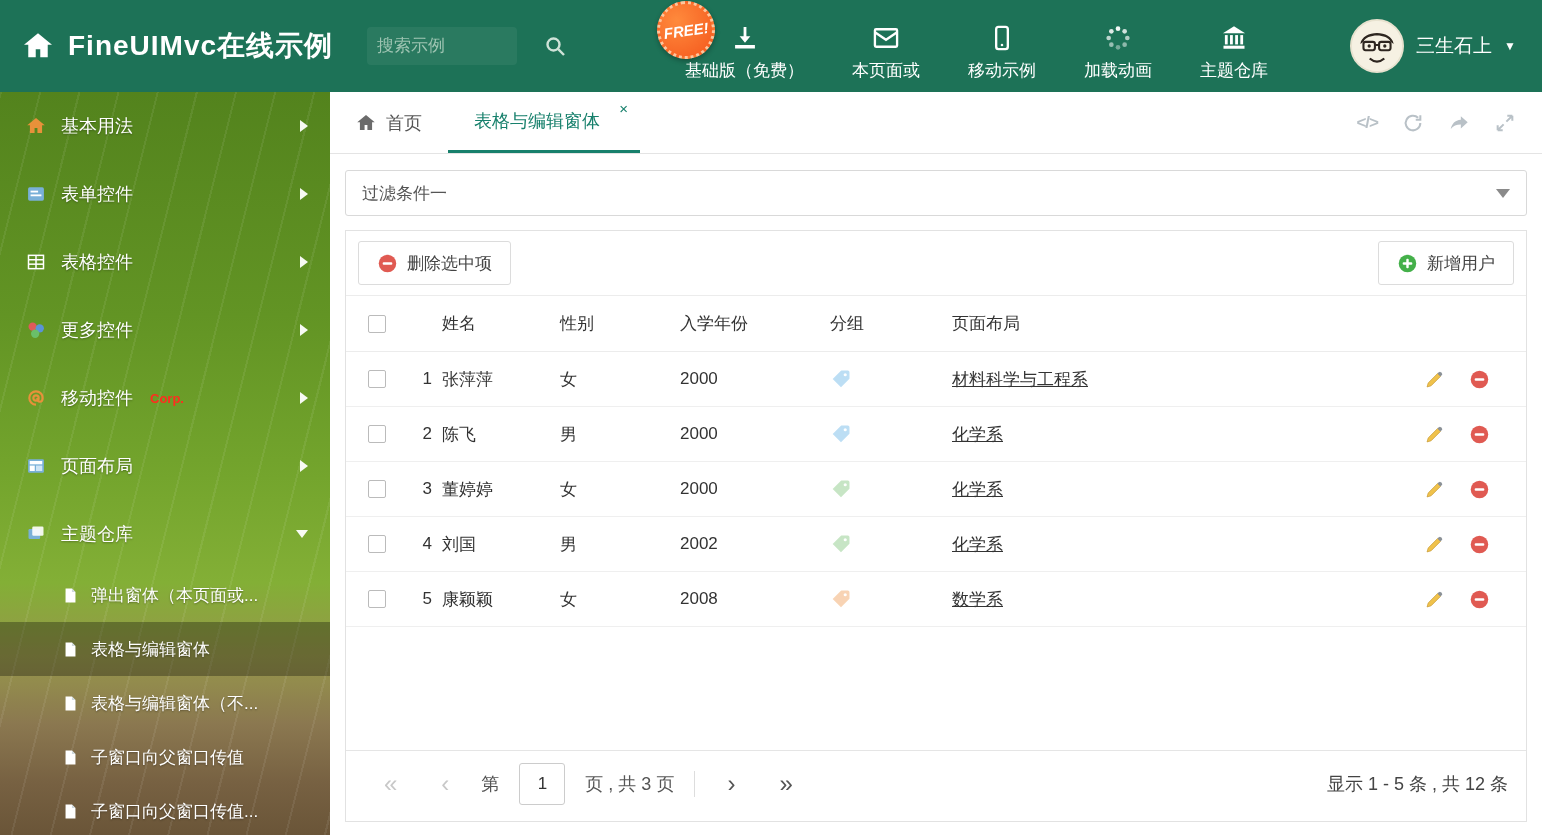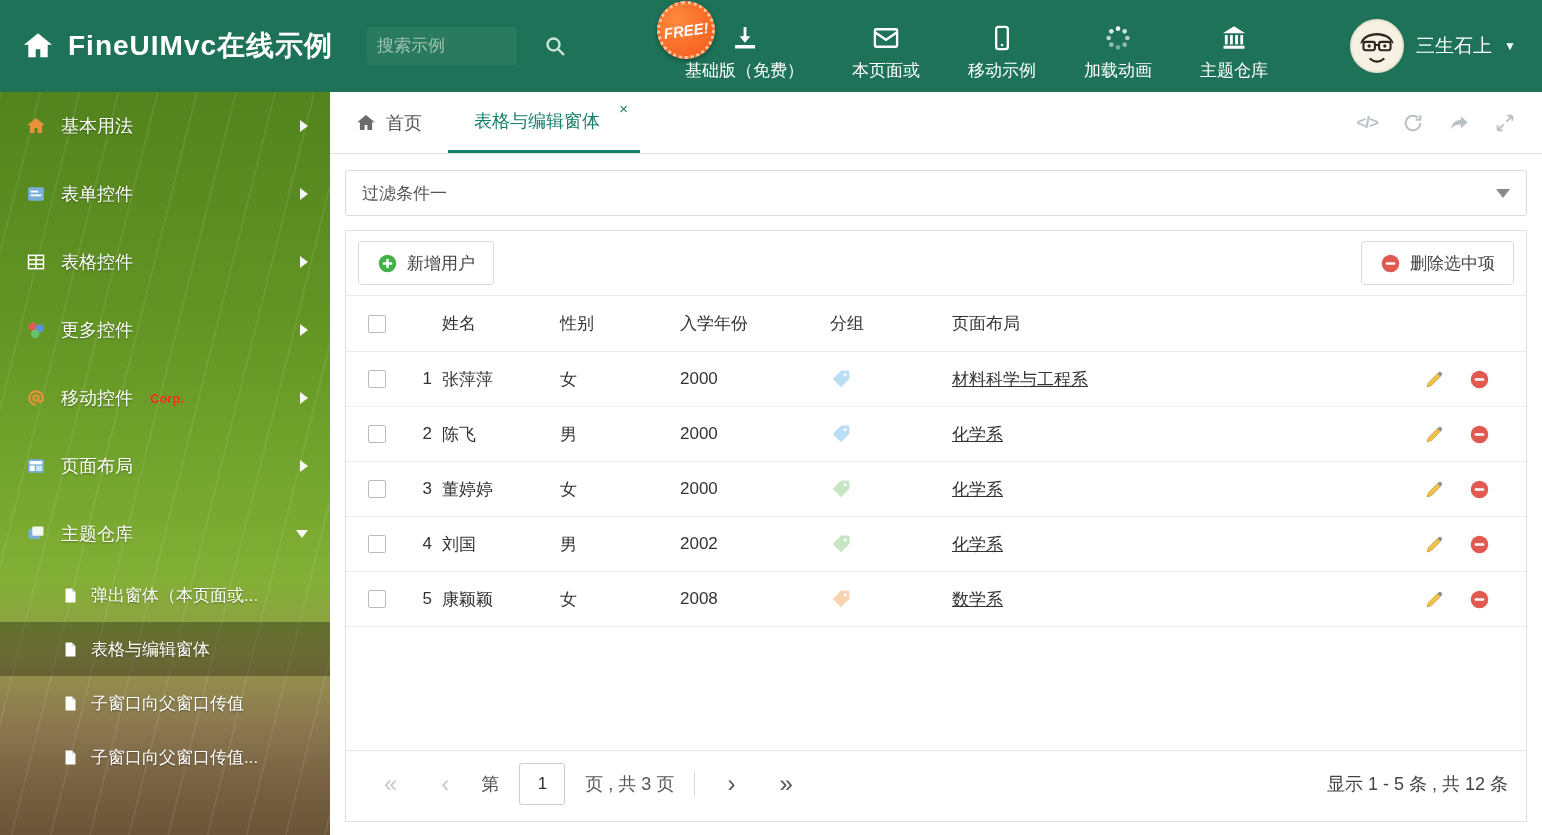--- a/index.html
+++ b/index.html
@@ -269,20 +269,27 @@
               <path d="M5 2h9l5 5v15H5z" fill="#fff"></path>
               <path d="M14 2v5h5z" fill="#cfd8dc"></path>
             </svg></span>
         <span class="lbl">表格与编辑窗体</span>
       </div>
       <div class="side-sub">
         <span class="ico"><svg viewBox="0 0 24 24">
               <path d="M5 2h9l5 5v15H5z" fill="#fff"></path>
               <path d="M14 2v5h5z" fill="#cfd8dc"></path>
             </svg></span>
+        <span class="lbl">表格与编辑窗体（不...</span>
+      </div>
+      <div class="side-sub">
+        <span class="ico"><svg viewBox="0 0 24 24">
+              <path d="M5 2h9l5 5v15H5z" fill="#fff"></path>
+              <path d="M14 2v5h5z" fill="#cfd8dc"></path>
+            </svg></span>
         <span class="lbl">子窗口向父窗口传值</span>
       </div>
       <div class="side-sub">
         <span class="ico"><svg viewBox="0 0 24 24">
               <path d="M5 2h9l5 5v15H5z" fill="#fff"></path>
               <path d="M14 2v5h5z" fill="#cfd8dc"></path>
             </svg></span>
         <span class="lbl">子窗口向父窗口传值...</span>
       </div>
     </aside>
@@ -322,32 +329,32 @@
             <span>过滤条件一</span>
             <span class="select-caret"></span>
           </div>
         </div>
 
         <div class="panel">
 
           <div class="toolbar">
             <button class="btn">
               <span class="ico"><svg viewBox="0 0 24 24">
+                    <circle cx="12" cy="12" r="10" fill="#e05a52"></circle>
+                    <rect x="6.5" y="10.6" width="11" height="2.8" rx="1.2" fill="#fff"></rect>
+                  </svg></span>
+              <span>删除选中项</span>
+            </button>
+            <button class="btn">
+              <span class="ico"><svg viewBox="0 0 24 24">
                     <circle cx="12" cy="12" r="10" fill="#44b04a"></circle>
                     <rect x="6.5" y="10.6" width="11" height="2.8" rx="1.2" fill="#fff"></rect>
                     <rect x="10.6" y="6.5" width="2.8" height="11" rx="1.2" fill="#fff"></rect>
                   </svg></span>
               <span>新增用户</span>
-            </button>
-            <button class="btn">
-              <span class="ico"><svg viewBox="0 0 24 24">
-                    <circle cx="12" cy="12" r="10" fill="#e05a52"></circle>
-                    <rect x="6.5" y="10.6" width="11" height="2.8" rx="1.2" fill="#fff"></rect>
-                  </svg></span>
-              <span>删除选中项</span>
             </button>
           </div>
 
           <table class="grid">
             <colgroup>
               <col style="width:48px">
                 <col style="width:48px">
                 <col style="width:118px">
                 <col style="width:120px">
                 <col style="width:150px">

